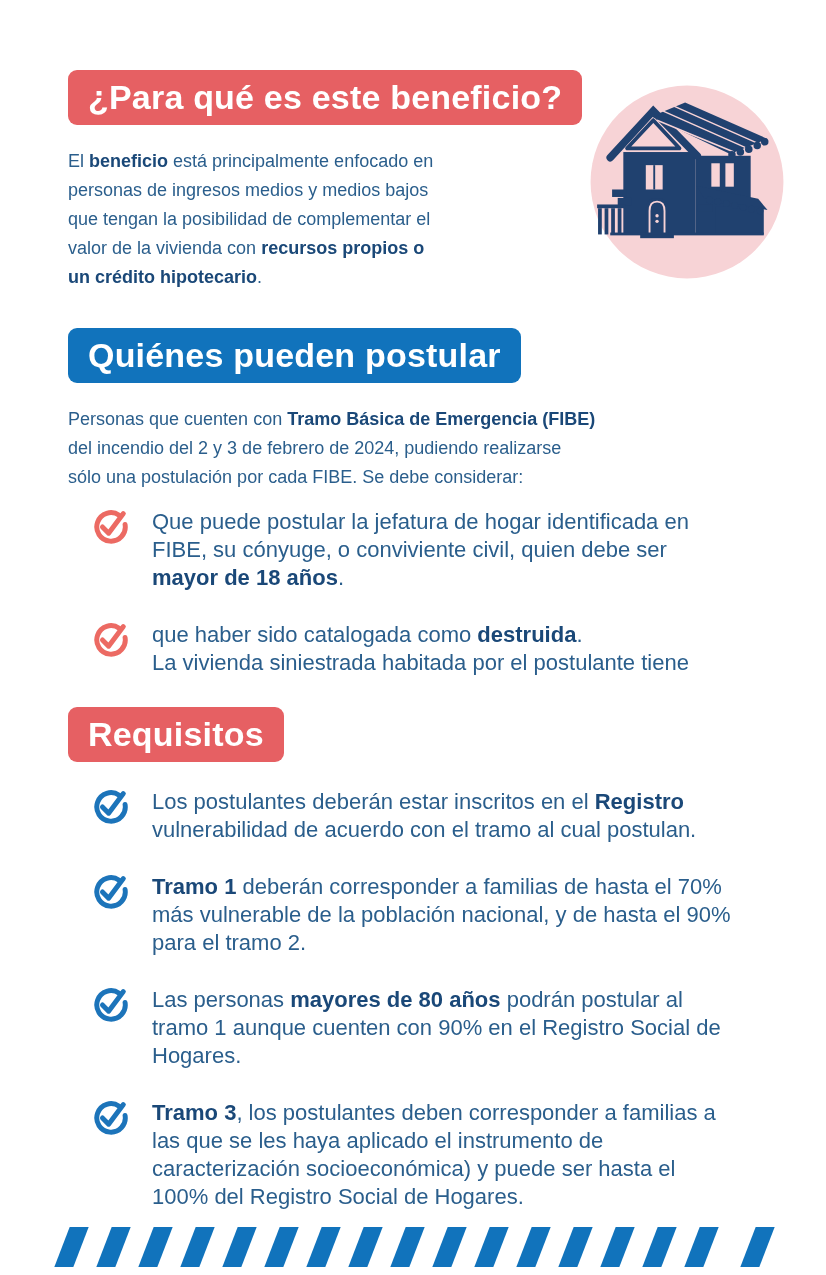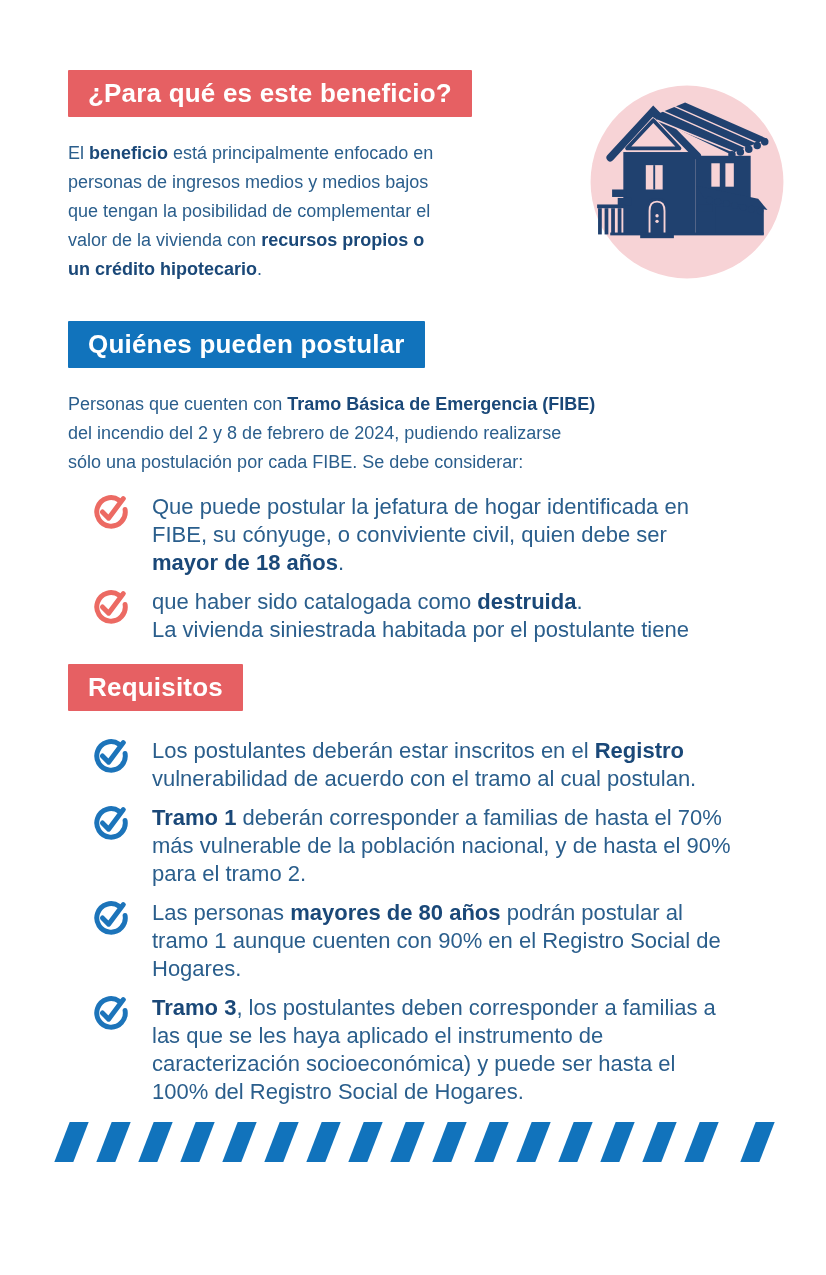--- a/index.html
+++ b/index.html
@@ -10,42 +10,42 @@
   *{margin:0;padding:0;box-sizing:border-box}
   html,body{background:#fff}
   body{
     width:826px;height:1275px;overflow:hidden;position:relative;
     background:var(--page_bg);
     font-family:"Liberation Sans","DejaVu Sans",sans-serif;
     color:var(--text);
   }
   .content{padding:0 36px 0 68px}
   .badge{
-    display:inline-block;color:var(--badge_text);font-weight:700;font-size:26px;line-height:1;
-    padding:10px 20px 11px;border-radius:1px;letter-spacing:.2px;
+    display:inline-block;color:var(--badge_text);font-weight:700;font-size:34px;line-height:1;
+    padding:10px 20px 11px;border-radius:9px;letter-spacing:.2px;
   }
   .badge.red{background:var(--badge_red)}
   .badge.blue{background:var(--badge_blue)}
   .para{font-size:18px;line-height:29px}
   .tline{display:block;white-space:pre-wrap}
   .b{font-weight:700;color:var(--text_bold)}
   .hero{display:flex;margin-top:70px}
   .hero-left{width:516px;flex:none}
   .hero-left .para{margin-top:22px;width:505px}
   .illus{width:206px;height:206px;margin:9px 0 0 auto;flex:none}
   .sec-who{margin-top:36px}
   .sec-who .para{margin-top:22px;width:680px}
-  .check-list{margin-top:16px;display:flex;flex-direction:column;row-gap:11px;padding-left:24px}
+  .check-list{margin-top:16px;display:flex;flex-direction:column;row-gap:29px;padding-left:24px}
   .check-item{display:flex;column-gap:22px;align-items:flex-start}
   .check-icon{flex:none;width:38px;height:38px;margin-top:-2px}
   .check-icon svg{display:block}
   .red-list .check-icon{color:var(--icon_red)}
   .blue-list .check-icon{color:var(--icon_blue)}
   .check-text{font-size:22px;line-height:28px;width:624px}
-  .sec-req{margin-top:20px}
+  .sec-req{margin-top:30px}
   .sec-req .check-list{margin-top:26px}
   .stripes{margin-top:16px;height:40px;display:flex;column-gap:23px;margin-left:-6px}
   .stripe{flex:none;width:19px;height:40px;background:var(--stripe_blue);transform:skewX(-21deg)}
   .stripe:last-child{margin-left:14px}
 </style>
 </head>
 <body>
 
 <div class="content">
 
@@ -114,21 +114,21 @@
           <rect x="36" y="138" width="4" height="28"></rect>
         </g>
       </svg>
     </div>
   </section>
 
   <section class="sec-who">
     <h2 class="badge blue">Quiénes pueden postular</h2>
     <p class="para">
         <span class="tline"><span>Personas que cuenten con </span><span class="b">Tramo Básica de Emergencia (FIBE)</span></span>
-        <span class="tline"><span>del incendio del 2 y 8 de febrero de 2024, pudiendo realizarse</span></span>
+        <span class="tline"><span>del incendio del 2 y 3 de febrero de 2024, pudiendo realizarse</span></span>
         <span class="tline"><span>sólo una postulación por cada FIBE. Se debe considerar:</span></span>
       </p>
     <div class="check-list red-list">
   <div class="check-item">
     <span class="check-icon">
       <svg viewBox="0 0 40 40" width="38" height="38">
         <path d="M28.6 9.7 A15 15 0 1 0 34.8 19.4" fill="none" stroke="currentColor" stroke-width="5.2" stroke-linecap="round"></path>
         <path d="M11 22 L17.5 28.6 L33 8" fill="none" stroke="currentColor" stroke-width="5.2" stroke-linecap="round" stroke-linejoin="round"></path>
       </svg>
     </span>

